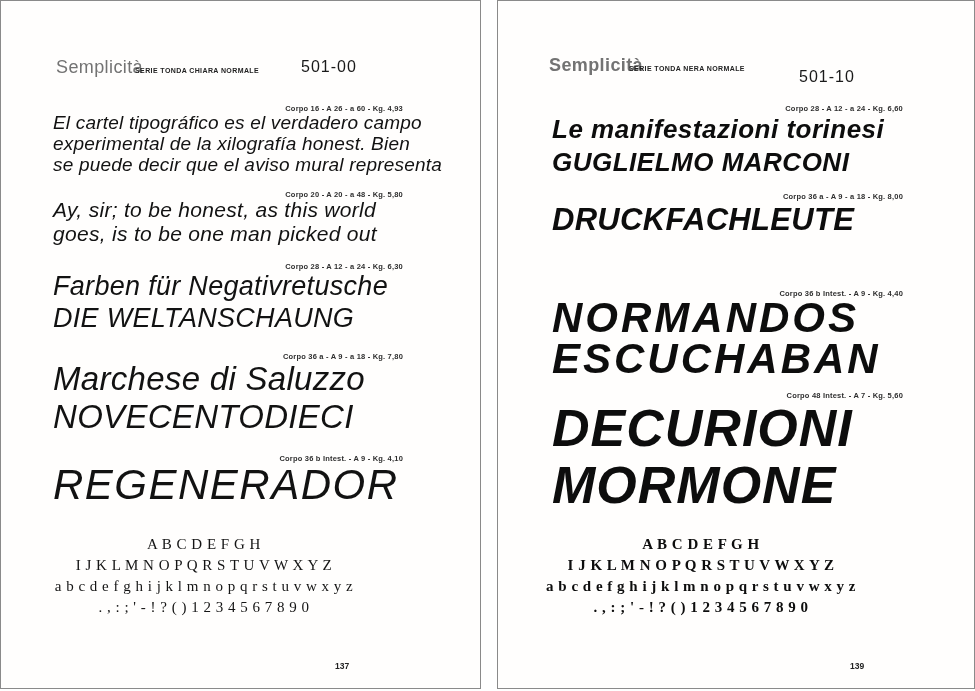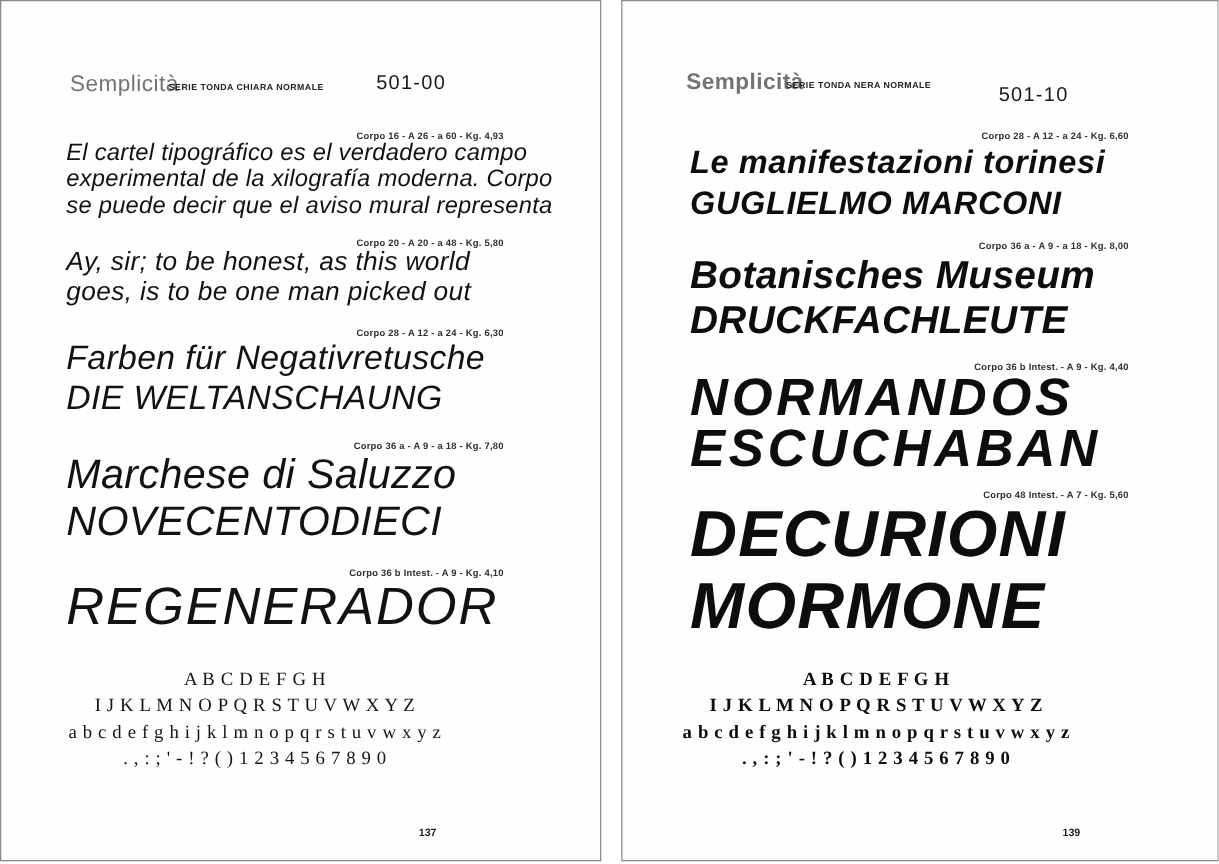--- a/index.html
+++ b/index.html
@@ -56,21 +56,21 @@
 <div id="scan">
 
   <div class="page" id="page-left">
     <div class="ptitle" id="lp-title">Semplicità</div>
     <div class="pseries" id="lp-series">SERIE TONDA CHIARA NORMALE</div>
     <div class="pcode" id="lp-code">501-00</div>
 
     <div class="corpo" id="lc1">Corpo 16 - A 26 - a 60 - Kg. 4,93</div>
     <div class="spec" id="ls1">
       <div>El cartel tipográfico es el verdadero campo</div>
-      <div>experimental de la xilografía moderna. Corpo</div>
+      <div>experimental de la xilografía honest. Bien</div>
       <div>se puede decir que el aviso mural representa</div>
     </div>
 
     <div class="corpo" id="lc2">Corpo 20 - A 20 - a 48 - Kg. 5,80</div>
     <div class="spec" id="ls2">
       <div>Ay, sir; to be honest, as this world</div>
       <div>goes, is to be one man picked out</div>
     </div>
 
     <div class="corpo" id="lc3">Corpo 28 - A 12 - a 24 - Kg. 6,30</div>
@@ -106,21 +106,20 @@
     <div class="pcode" id="rp-code">501-10</div>
 
     <div class="corpo" id="rc1">Corpo 28 - A 12 - a 24 - Kg. 6,60</div>
     <div class="spec" id="rs1">
       <div>Le manifestazioni torinesi</div>
       <div>GUGLIELMO MARCONI</div>
     </div>
 
     <div class="corpo" id="rc2">Corpo 36 a - A 9 - a 18 - Kg. 8,00</div>
     <div class="spec" id="rs2">
-      <div>Botanisches Museum</div>
       <div>DRUCKFACHLEUTE</div>
     </div>
 
     <div class="corpo" id="rc3">Corpo 36 b Intest. - A 9 - Kg. 4,40</div>
     <div class="spec" id="rs3">
       <div>NORMANDOS</div>
       <div>ESCUCHABAN</div>
     </div>
 
     <div class="corpo" id="rc4">Corpo 48 Intest. - A 7 - Kg. 5,60</div>

